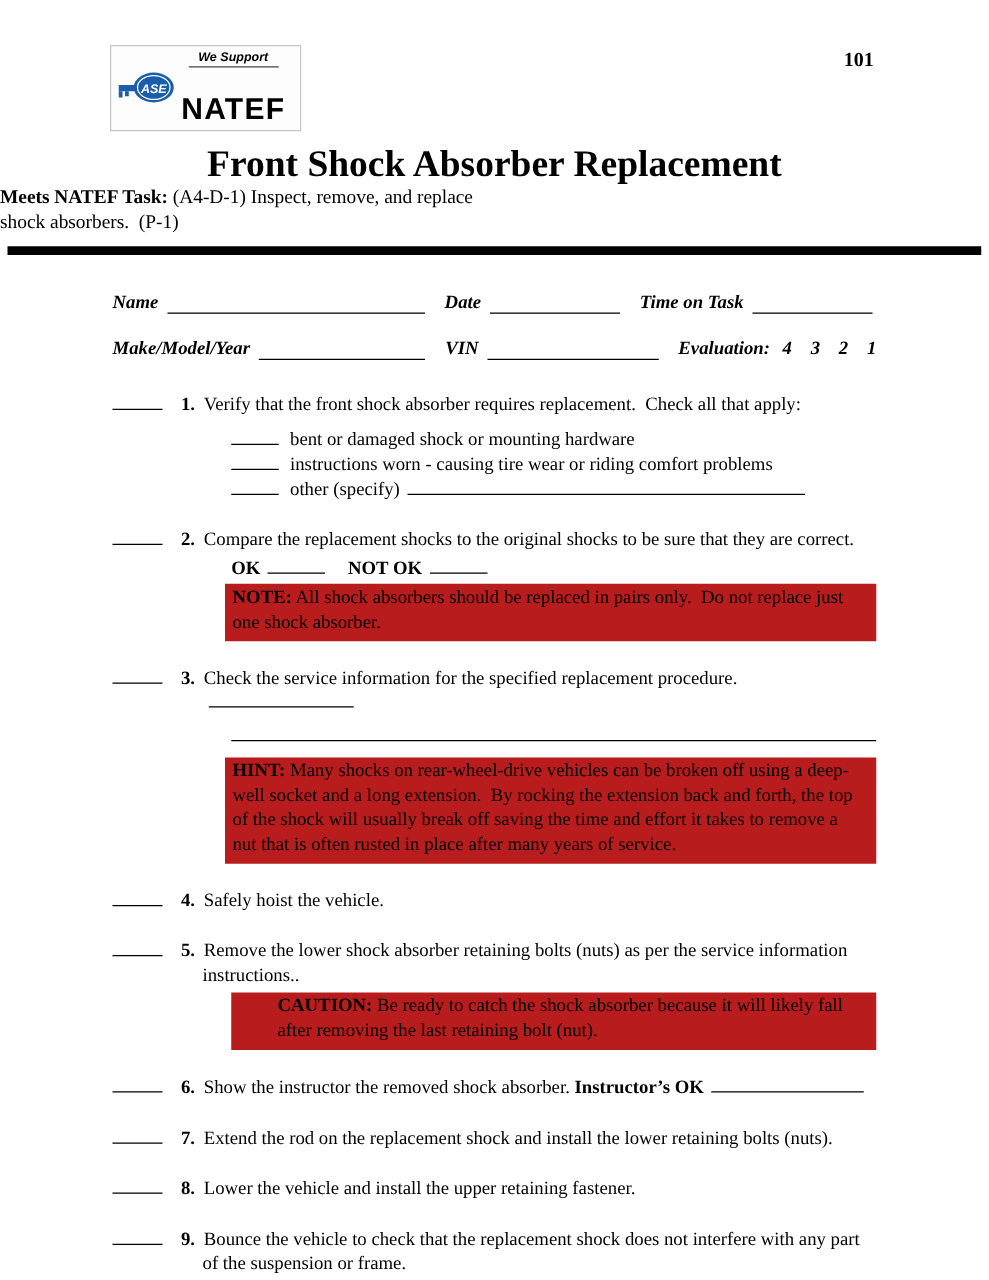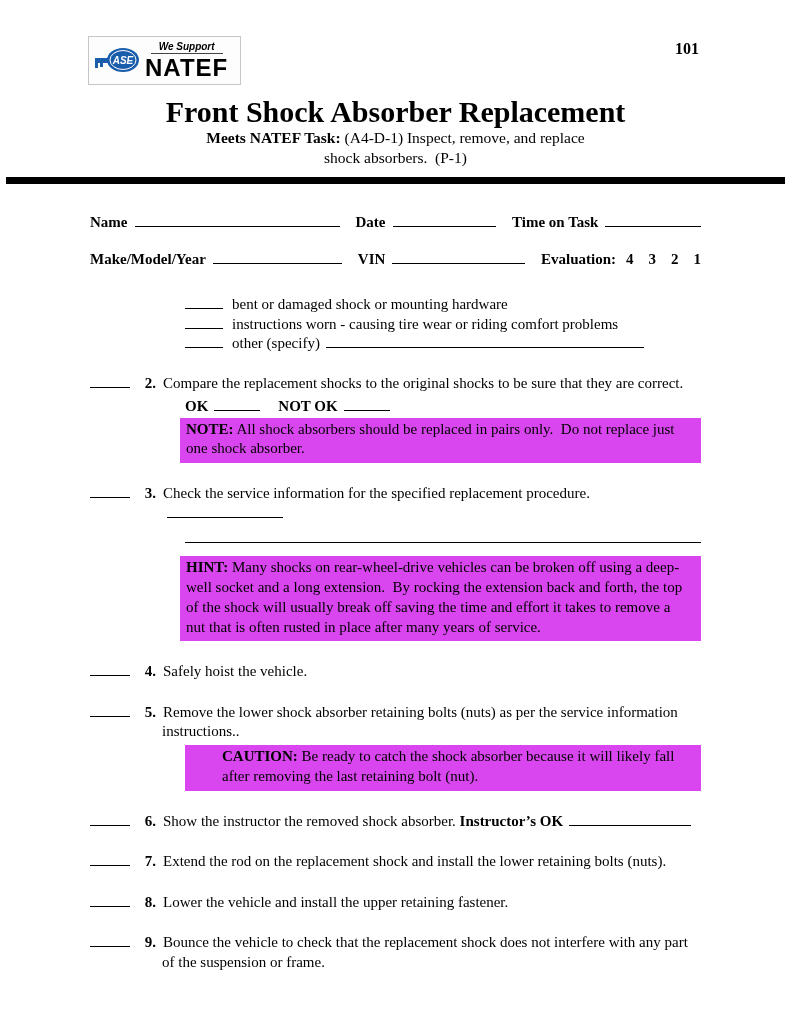--- a/index.html
+++ b/index.html
@@ -6,31 +6,31 @@
   html, body { margin: 0; padding: 0; background: #ffffff; }
   .page {
     width: 791px; height: 1024px; margin: 0 auto; background: #fff;
     font-family: "Liberation Serif", serif; font-size: 15px; color: #000;
     overflow: hidden; position: relative;
   }
   [data-bind] { white-space: pre-wrap; }
 
   .top-row { display: flex; justify-content: space-between; align-items: flex-start; padding: 36px 92px 0 88px; }
   .logo { display: flex; align-items: center; gap: 5px; border: 1px solid #c6c6c6; padding: 4px 12px 4px 5px; background: #fdfdfd; }
-  .logo-right { display: flex; flex-direction: column; align-items: center; }
+  .logo-right { display: flex; flex-direction: column; align-items: center; gap: 20px; }
   .we-support { font-family: "Liberation Sans", sans-serif; font-style: italic; font-weight: bold; font-size: 10px; border-bottom: 1px solid #444; padding: 0 8px 1px; }
   .natef { font-family: "Liberation Sans", sans-serif; font-weight: bold; font-size: 24px; letter-spacing: 1px; line-height: 1.05; margin-top: 1px; }
   .page-num { font-weight: bold; font-size: 16px; margin-top: 4px; }
 
   .title { text-align: center; font-size: 30px; font-weight: bold; margin-top: 10px; line-height: 1.1; }
-  .subtitle { text-align: center; font-size: 15.5px; line-height: 1.25; }
+  .subtitle { font-size: 15.5px; line-height: 1.25; }
   .thick-rule { height: 7px; background: #000; margin: 10px 6px 0; }
 
   .info { margin: 30px 90px 0; }
-  .info-line { display: flex; align-items: flex-start; }
+  .info-line { display: flex; align-items: flex-end; font-style: italic; }
   .info-line + .info-line { margin-top: 20px; }
   .info-line b { white-space: pre; }
   .blank { display: inline-block; height: 13px; border-bottom: 1px solid #000; vertical-align: baseline; }
   .info-line .blank { margin: 0 16px 0 7px; }
   .w210 { width: 206px; } .w108 { width: 104px; } .w100 { width: 96px; margin-right: 0 !important; }
   .w150 { width: 142px; } .w152 { width: 146px; }
   .scale { margin-left: 10px; }
 
   .steps { margin: 27px 90px 0; }
   .step-group { margin-top: 21px; }
@@ -39,21 +39,21 @@
   .num { display: inline-block; min-width: 24px; text-align: right; margin-right: 7px; font-weight: bold; text-indent: 0; }
 
   .chk { margin: 1px 0 0 95px; line-height: 1.25; }
   .chk-first { margin-top: 9px; }
   .cb { width: 38px; margin-right: 9px; }
   .other-blank { width: 318px; margin-left: 6px; }
 
   .okline { margin: 4px 0 0 95px; font-weight: bold; }
   .okline .blank { width: 46px; margin: 0 18px 0 6px; }
 
-  .graybox { background: #d946ef; margin: 3px 0 0 90px; padding: 2px 8px 4px 6px; line-height: 1.32; }
+  .graybox { background: #b91c1c; margin: 3px 0 0 90px; padding: 2px 8px 4px 6px; line-height: 1.32; }
   .caution-box { margin-left: 95px; padding-left: 37px; }
   .hint-box { margin-top: 13px; }
 
   .proc-blank { width: 116px; margin-left: 5px; }
   .rule-line { margin: 5px 0 0 95px; height: 15px; border-bottom: 1px solid #000; }
   .iok-blank { width: 122px; margin-left: 6px; }
 </style>
 </head>
 <body>
 
@@ -103,20 +103,23 @@
       <b data-bind="info.vin_label">VIN</b>
         <span class="blank w152"></span>
       <b data-bind="info.evaluation_label">Evaluation:</b>
       <b class="scale" data-bind="info.evaluation_scale">4    3    2    1</b>
     </div>
   </div>
 
   <div class="steps">
 
     <section class="step-group">
+      <div class="step-line">
+        <span class="blank lead"></span><b class="num" data-bind="steps.0.num">1.</b><span data-bind="steps.0.text">Verify that the front shock absorber requires replacement.  Check all that apply:</span>
+      </div>
       <div class="chk chk-first">
         <span class="blank cb"></span><span data-bind="steps.0.items.0">bent or damaged shock or mounting hardware</span>
       </div>
       <div class="chk">
         <span class="blank cb"></span><span data-bind="steps.0.items.2">instructions worn - causing tire wear or riding comfort problems</span>
       </div>
       <div class="chk">
         <span class="blank cb"></span><span data-bind="steps.0.items.3">other (specify)</span><span class="blank other-blank"></span>
       </div>
     </section>

